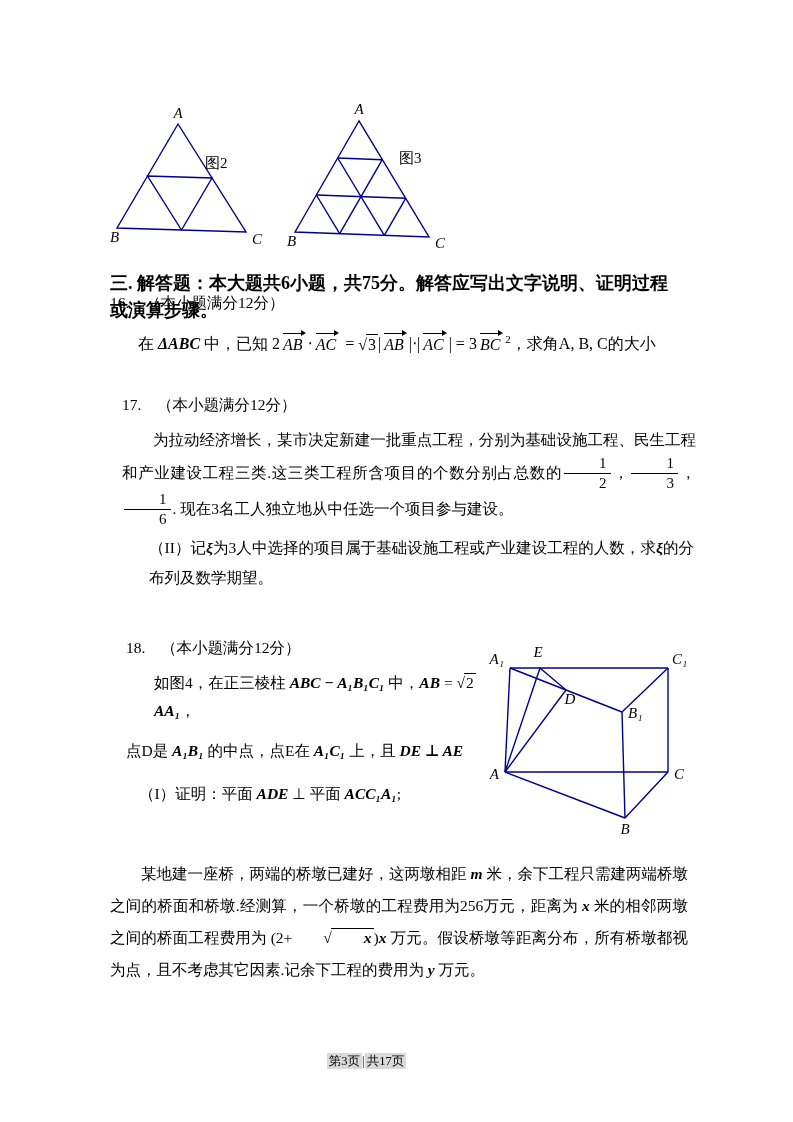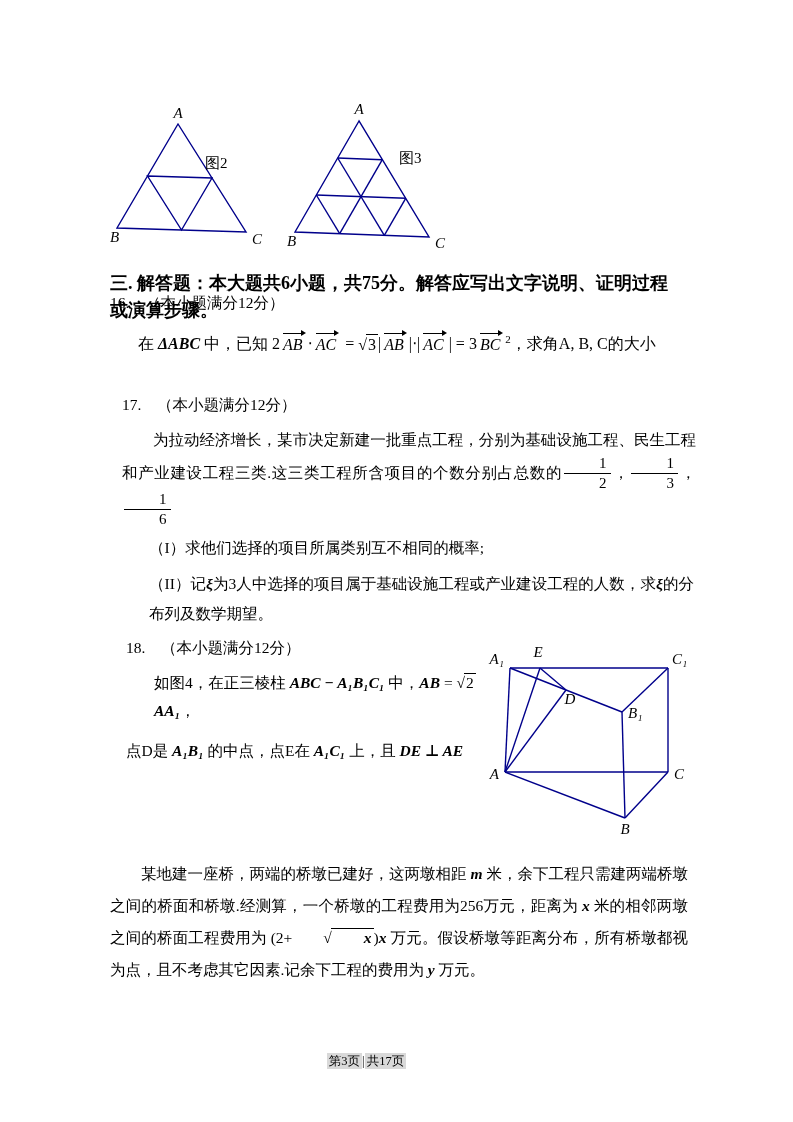--- a/index.html
+++ b/index.html
@@ -117,29 +117,29 @@
 
   <div class="abs section-heading">三. 解答题：本大题共6小题，共75分。解答应写出文字说明、证明过程或演算步骤。</div>
 
   <div class="abs q16">
     <p class="qline"><span>16.</span>　<span>（本小题满分12分）</span></p>
     <p class="formula"><span>在 </span><span class="mi">ΔABC</span><span> 中，已知 </span><span>2</span><span class="vec">AB</span><span>⋅</span><span class="vec">AC</span><span> = </span><span class="sqrt"><span class="rs">√</span><span class="rad">3</span></span><span>|</span><span class="vec">AB</span><span>|⋅|</span><span class="vec">AC</span><span>|</span><span> = </span><span>3</span><span class="vec">BC</span><sup class="sp">2</sup><span>，求角A, B, C的大小</span></p>
   </div>
 
   <div class="abs q17">
     <p class="qline"><span>17.</span>　<span>（本小题满分12分）</span></p>
-    <p class="body"><span>为拉动经济增长，某市决定新建一批重点工程，分别为基础设施工程、民生工程和产业建设工程三类.这三类工程所含项目的个数分别占总数的</span><span class="frac"><span class="fn">1</span><span class="fd">2</span></span><span>，</span><span class="frac"><span class="fn">1</span><span class="fd">3</span></span><span>，</span><span class="frac"><span class="fn">1</span><span class="fd">6</span></span></p>
-    <p class="part">（I）求他们选择的项目所属类别互不相同的概率;</p>
+    <p class="body"><span>为拉动经济增长，某市决定新建一批重点工程，分别为基础设施工程、民生工程和产业建设工程三类.这三类工程所含项目的个数分别占总数的</span><span class="frac"><span class="fn">1</span><span class="fd">2</span></span><span>，</span><span class="frac"><span class="fn">1</span><span class="fd">3</span></span><span>，</span><span class="frac"><span class="fn">1</span><span class="fd">6</span></span><span>. 现在3名工人独立地从中任选一个项目参与建设。</span></p>
     <p class="part"><span>（II）记</span><span class="mi">ξ</span><span>为3人中选择的项目属于基础设施工程或产业建设工程的人数，求</span><span class="mi">ξ</span><span>的分布列及数学期望。</span></p>
   </div>
 
   <div class="abs q18">
     <p class="qline"><span>18.</span>　<span>（本小题满分12分）</span></p>
     <p class="l1"><span>如图4，在正三棱柱 </span><span class="mi">ABC − A₁B₁C₁</span><span> 中，</span><span class="mi">AB</span><span> = </span><span class="sqrt"><span class="rs">√</span><span class="rad">2</span></span><span class="mi">AA₁</span><span>，</span></p>
     <p class="l2"><span>点D是 </span><span class="mi">A₁B₁</span><span> 的中点，点E在 </span><span class="mi">A₁C₁</span><span> 上，且 </span><span class="mi">DE ⊥ AE</span></p>
+    <p class="part"><span>（I）证明：平面 </span><span class="mi">ADE</span><span> ⊥ 平面 </span><span class="mi">ACC₁A₁</span><span>;</span></p>
   </div>
 
   <svg class="abs" style="left:478px;top:638px;" width="220" height="205" viewBox="0 0 220 205">
 
     <line class="figline" x1="32" y1="30" x2="190" y2="30"></line>
     <line class="figline" x1="32" y1="30" x2="144" y2="74"></line>
     <line class="figline" x1="190" y1="30" x2="144" y2="74"></line>
 
     <line class="figline" x1="32" y1="30" x2="27" y2="134"></line>
     <line class="figline" x1="190" y1="30" x2="190" y2="134"></line>

